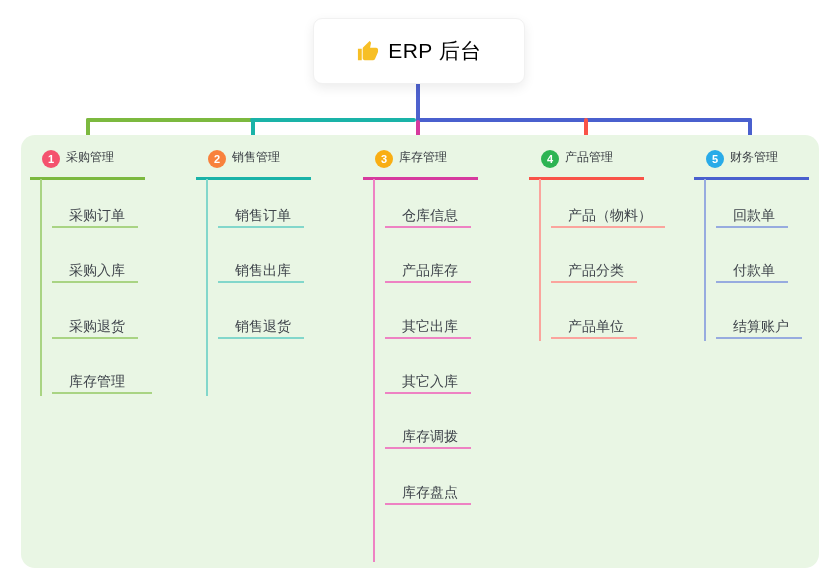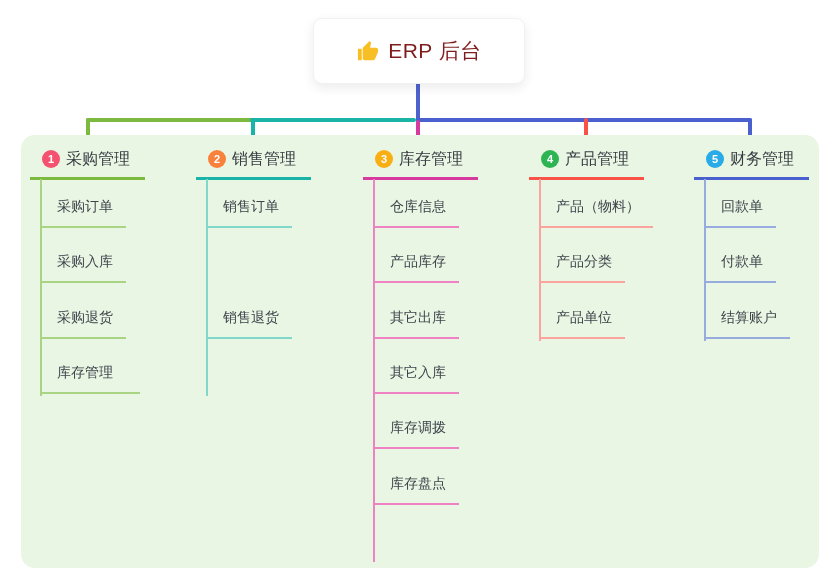--- a/index.html
+++ b/index.html
@@ -10,21 +10,21 @@
   }
   
   .root-node{
     position:absolute;left:313px;top:18px;width:210px;height:64px;
     background:#fff;border:1px solid #f1f1f1;border-radius:9px;
     box-shadow:0 4px 12px rgba(0,0,0,.08);
     display:flex;align-items:center;justify-content:center;gap:9px;
     cursor:pointer;z-index:3;
   }
   .root-node .icon{width:23px;height:23px;display:block;}
-  .root-title{font-size:21px;color:#7f1d1d;letter-spacing:.5px;}
+  .root-title{font-size:21px;color:#000000;letter-spacing:.5px;}
   
   .ln{position:absolute;border-radius:2px;}
   .ln-root   {left:416px;top:82px; width:4px;height:40px;}
   .ln-hgreen {left:86px; top:118px;width:168px;height:4px;}
   .ln-hteal  {left:250px;top:118px;width:166px;height:4px;}
   .ln-hblue  {left:416px;top:118px;width:336px;height:4px;}
   .ln-dgreen {left:86px; top:118px;width:4px;height:28px;}
   .ln-dteal  {left:251px;top:118px;width:4px;height:28px;}
   .ln-dmagenta{left:416px;top:120px;width:4px;height:26px;}
   .ln-dred   {left:584px;top:118px;width:4px;height:28px;}
@@ -39,27 +39,27 @@
   .b1{left:30px;height:440px;}
   .b2{left:196px;height:440px;}
   .b3{left:363px;height:440px;}
   .b4{left:529px;height:440px;}
   .b5{left:694px;height:440px;}
   .branch-head{position:absolute;left:0;top:0;width:140px;height:36px;cursor:pointer;}
   .badge{
     position:absolute;left:12px;top:5px;width:18px;height:18px;border-radius:50%;
     color:#fff;font-size:11px;font-weight:bold;line-height:18px;text-align:center;
   }
-  .b-label{position:absolute;left:36px;top:4px;font-size:16px;color:#383c42;white-space:nowrap;}
+  .b-label{position:absolute;left:36px;top:4px;font-size:12px;color:#383c42;white-space:nowrap;}
   .b-underline{position:absolute;left:0;top:32px;width:115px;height:3px;background:var(--line);}
   .vline{position:absolute;left:10px;top:34px;width:2px;background:var(--light);}
   .item{
-    position:absolute;left:10px;height:24px;box-sizing:border-box;
+    position:absolute;left:22px;height:24px;box-sizing:border-box;
     border-bottom:2px solid var(--light);
-    display:flex;align-items:flex-end;padding:0 0 12px 17px;
+    display:flex;align-items:flex-end;padding:0 0 3px 17px;
     cursor:pointer;white-space:nowrap;
   }
   .item span{font-size:14px;color:#3f444b;line-height:15px;}
   .t0{top:59px}.t1{top:114px}.t2{top:170px}.t3{top:225px}.t4{top:280px}.t5{top:336px}.t6{top:391px}
   .w72{width:72px}.w86{width:86px}.w100{width:100px}.w114{width:114px}
   .h4items{height:217px}.h7items{height:383px}.h3items{height:162px}
 </style>
 </head>
 <body>
 
@@ -107,20 +107,23 @@
 
   <div class="branch b2" style="--line: #1ab3a8; --light: #82d7cb;">
     <div class="branch-head">
       <div class="badge" style="background: rgb(248, 129, 60);">2</div>
       <div class="b-label">销售管理</div>
       <div class="b-underline"></div>
     </div>
     <div class="vline h4items"></div>
     <div class="item t0 w86">
         <span>销售订单</span>
+      </div>
+    <div class="item t1 w86">
+        <span>销售出库</span>
       </div>
     <div class="item t2 w86">
         <span>销售退货</span>
       </div>
   </div>
 
   <div class="branch b3" style="--line: #d63a9e; --light: #ee82c3;">
     <div class="branch-head">
       <div class="badge" style="background: rgb(249, 174, 19);">3</div>
       <div class="b-label">库存管理</div>

